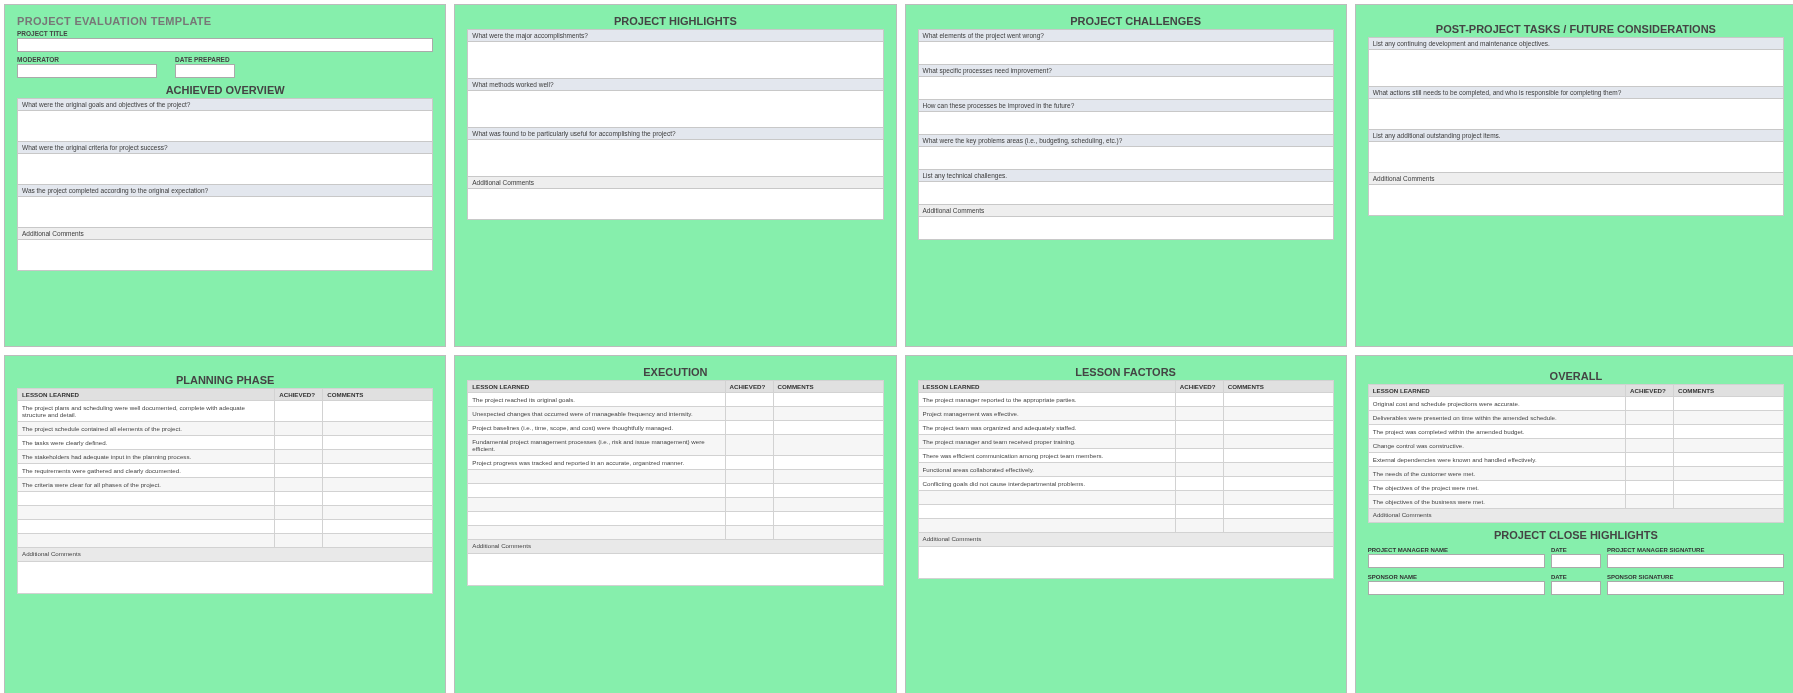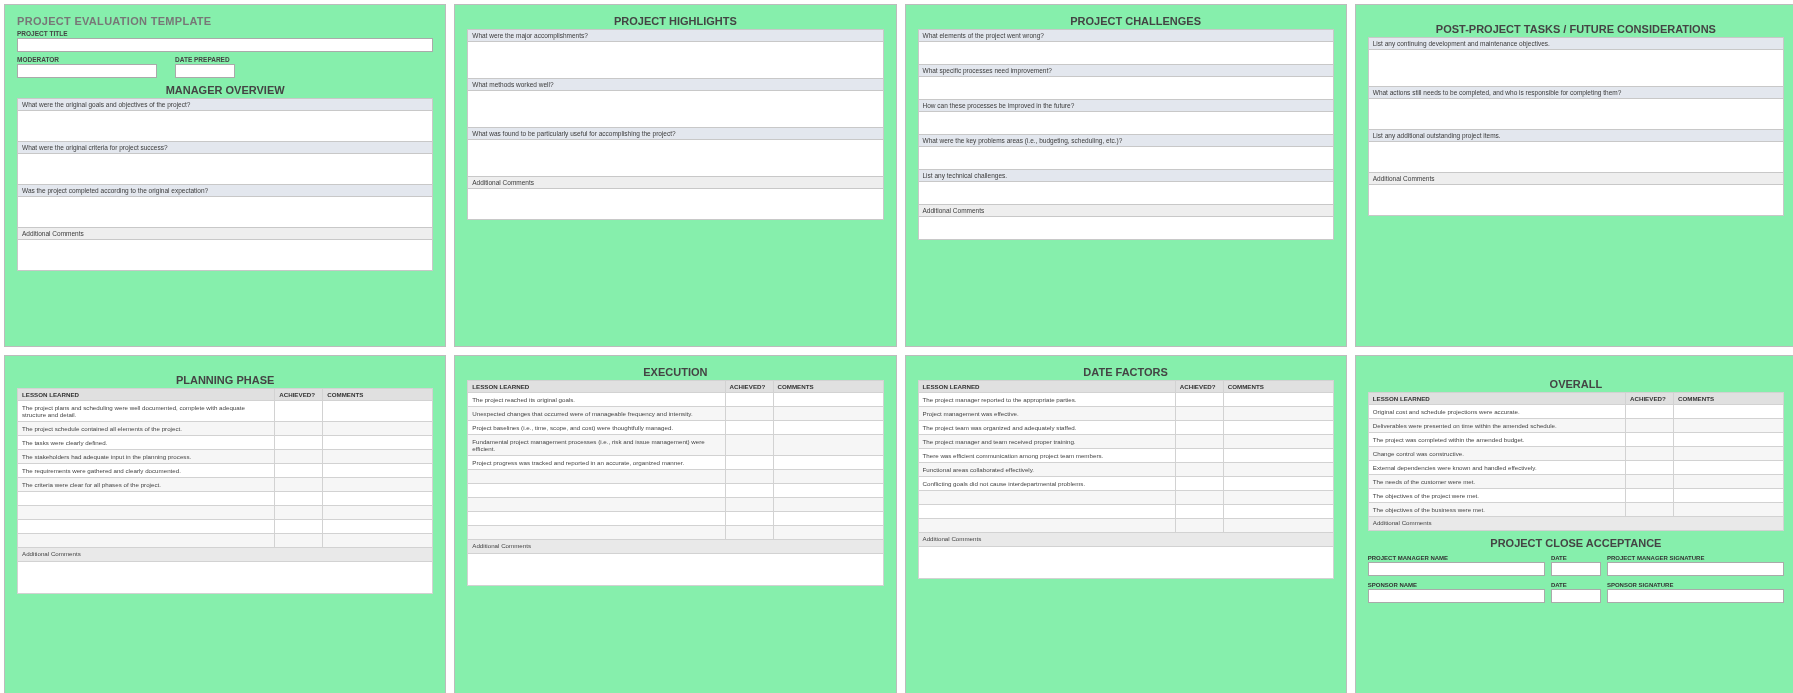--- a/index.html
+++ b/index.html
@@ -132,21 +132,21 @@
       <div class="field half">
         <div class="field-label">MODERATOR</div>
         <div class="field-input"></div>
       </div>
       <div class="field half" style="flex:0 0 60px;">
         <div class="field-label">DATE PREPARED</div>
         <div class="field-input"></div>
       </div>
       <div style="flex:1;"></div>
     </div>
-    <div class="section-title">MANAGER OVERVIEW</div>
+    <div class="section-title">ACHIEVED OVERVIEW</div>
     <div class="q-block">
         <div class="q-head">What were the original goals and objectives of the project?</div>
         <div class="q-body"></div>
       </div>
     <div class="q-block">
         <div class="q-head">What were the original criteria for project success?</div>
         <div class="q-body"></div>
       </div>
     <div class="q-block">
         <div class="q-head">Was the project completed according to the original expectation?</div>
@@ -358,21 +358,21 @@
             <td colspan="3">Additional Comments</td>
           </tr>
       <tr>
             <td colspan="3" style="height:32px;background:#fff;"></td>
           </tr>
     </tbody>
       </table>
   </div>
 
   <div class="page">
-    <div class="section-title" style="margin-top:0;">DATE FACTORS</div>
+    <div class="section-title" style="margin-top:0;">LESSON FACTORS</div>
     <table class="lesson-table">
       <tbody>
           <tr>
         <th>LESSON LEARNED</th>
         <th class="achieved">ACHIEVED?</th>
         <th class="comments">COMMENTS</th>
       </tr>
       <tr>
             <td>The project manager reported to the appropriate parties.</td>
             <td class="achieved"></td>
@@ -427,21 +427,21 @@
             <td colspan="3">Additional Comments</td>
           </tr>
       <tr>
             <td colspan="3" style="height:32px;background:#fff;"></td>
           </tr>
     </tbody>
       </table>
   </div>
 
   <div class="page">
-    <div class="section-title" style="margin-top:12px;">OVERALL</div>
+    <div class="section-title" style="margin-top:4px;">OVERALL</div>
     <table class="lesson-table">
       <tbody>
           <tr>
         <th>LESSON LEARNED</th>
         <th class="achieved">ACHIEVED?</th>
         <th class="comments">COMMENTS</th>
       </tr>
       <tr>
             <td>Original cost and schedule projections were accurate.</td>
             <td class="achieved"></td>
@@ -481,21 +481,21 @@
             <td>The objectives of the business were met.</td>
             <td class="achieved"></td>
             <td class="comments"></td>
           </tr>
       <tr class="add-comments-row">
             <td colspan="3">Additional Comments</td>
           </tr>
     </tbody>
       </table>
 
-    <div class="section-title">PROJECT CLOSE ACCEPTANCE</div>
+    <div class="section-title">PROJECT CLOSE HIGHLIGHTS</div>
     <div class="sig-block">
       <div class="sig-row">
         <div class="sig-cell name">
             <div class="sig-label">PROJECT MANAGER NAME</div>
             <div class="sig-input"></div>
           </div>
         <div class="sig-cell date">
             <div class="sig-label">DATE</div>
             <div class="sig-input"></div>
           </div>

